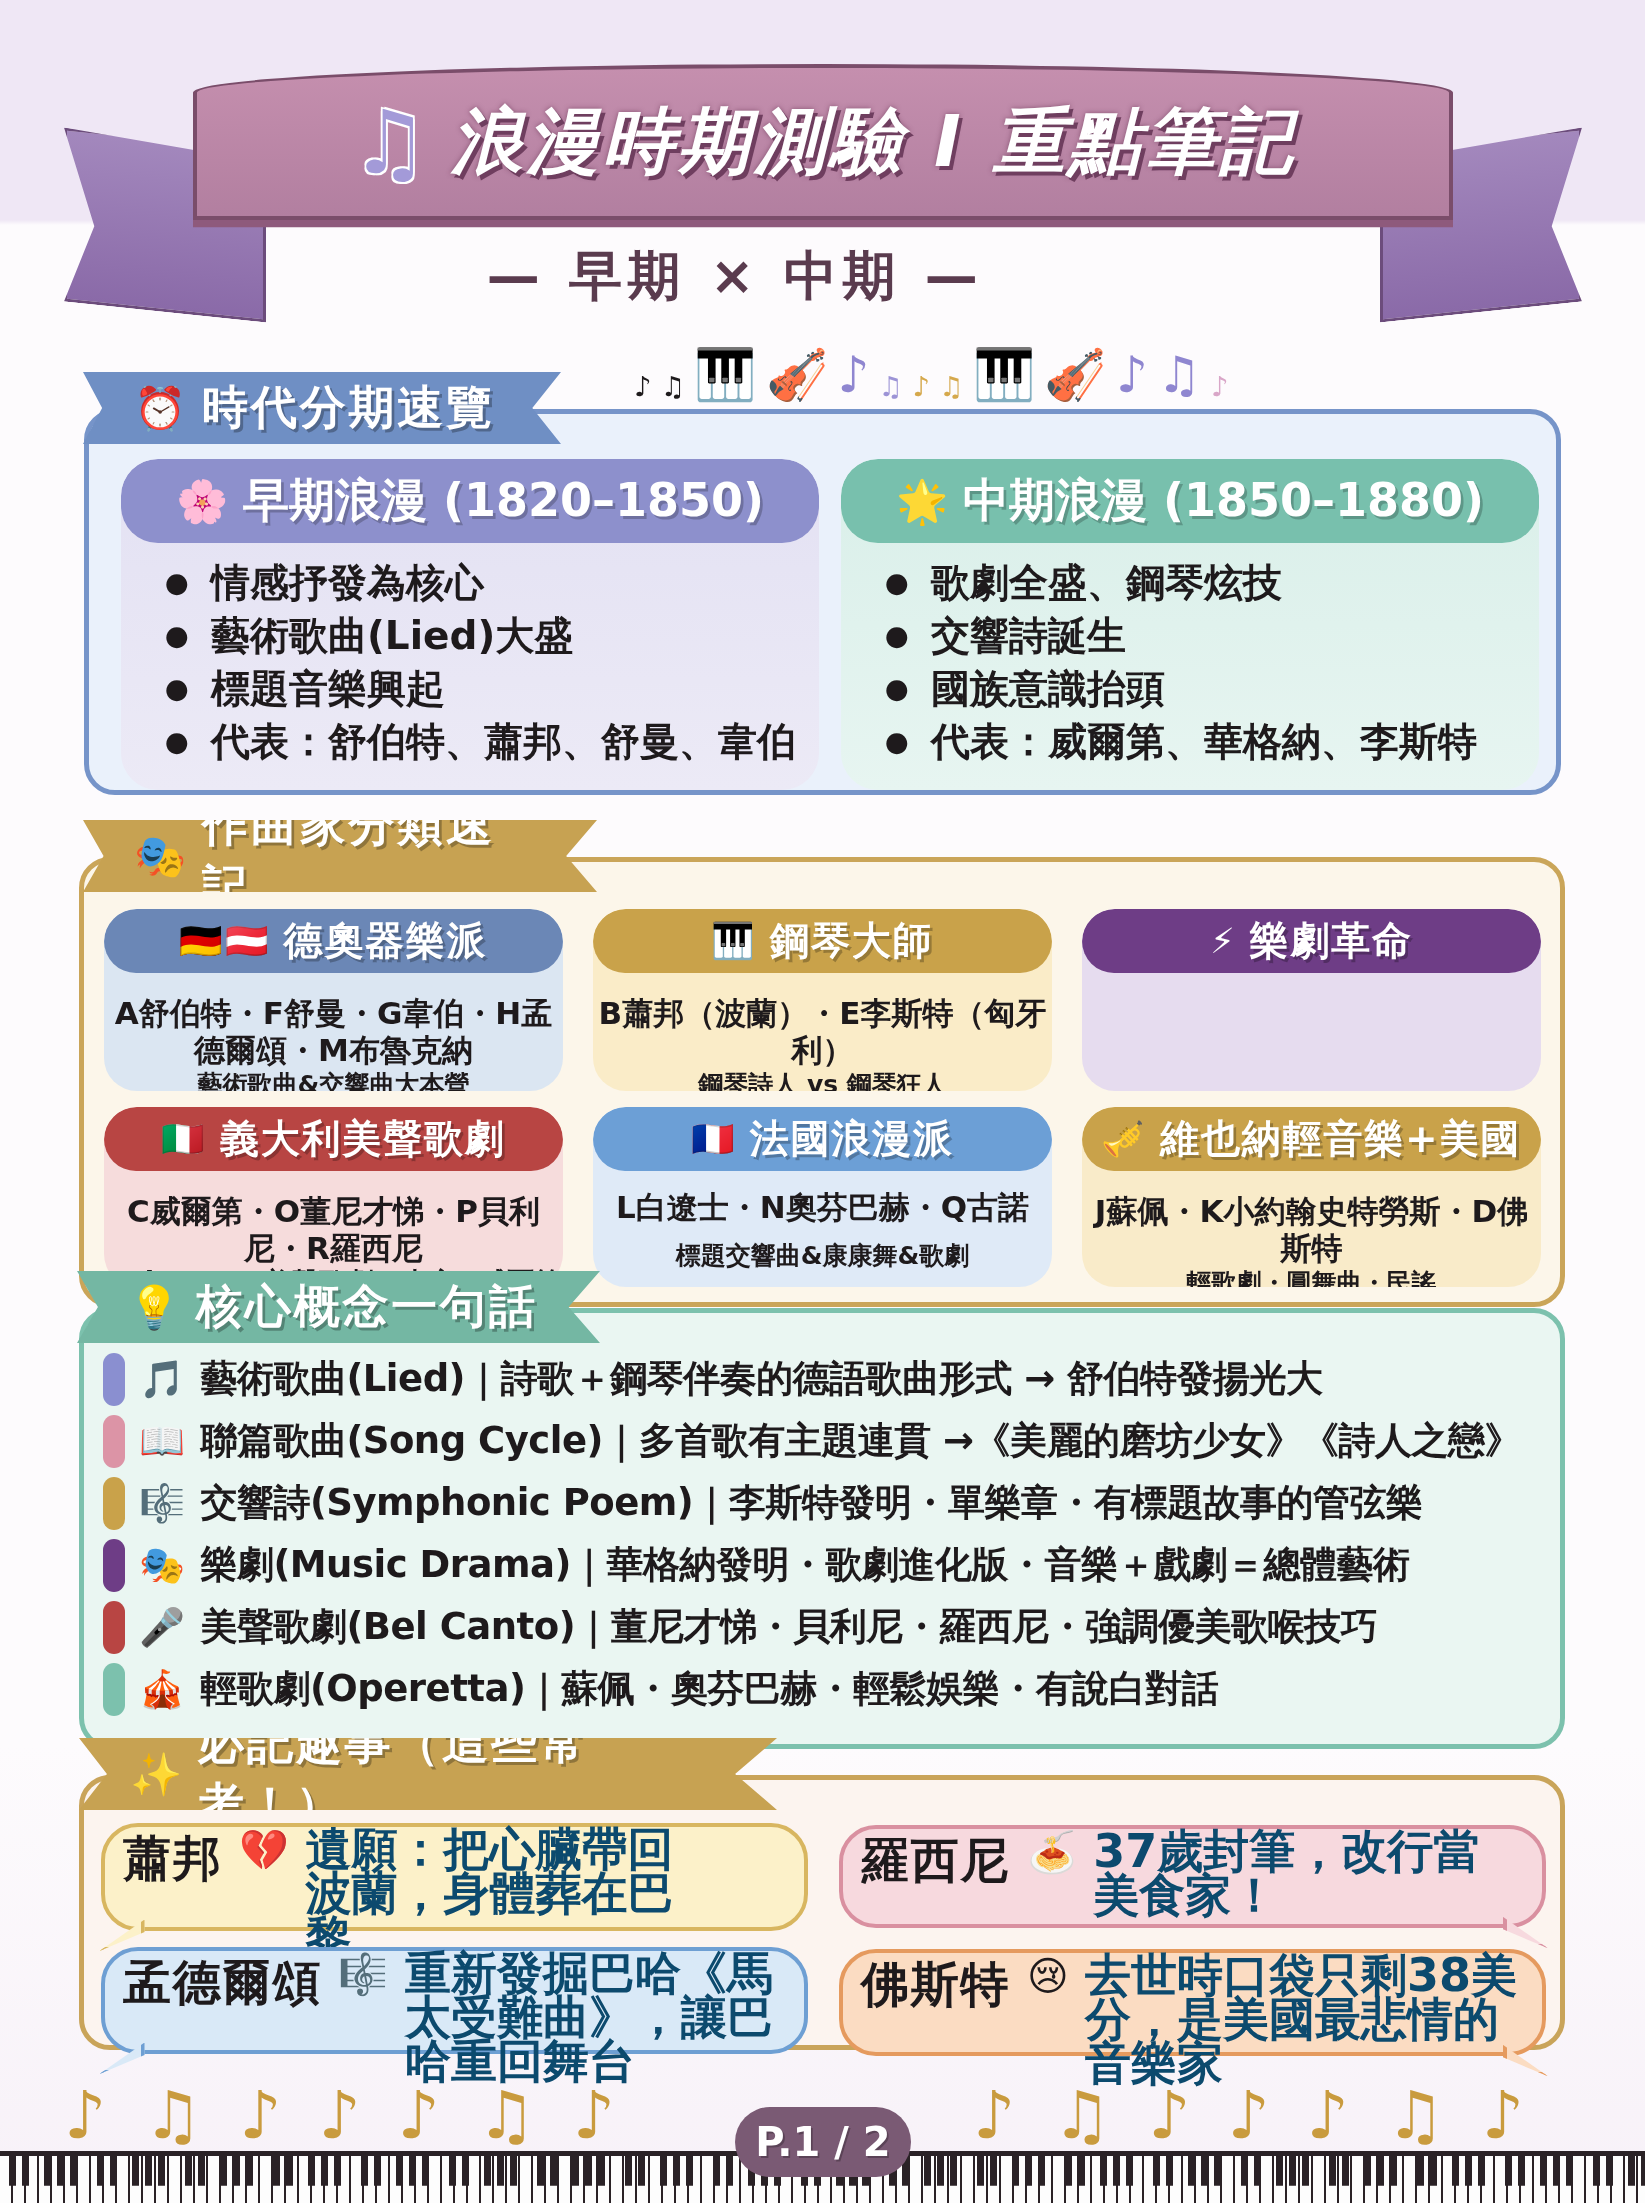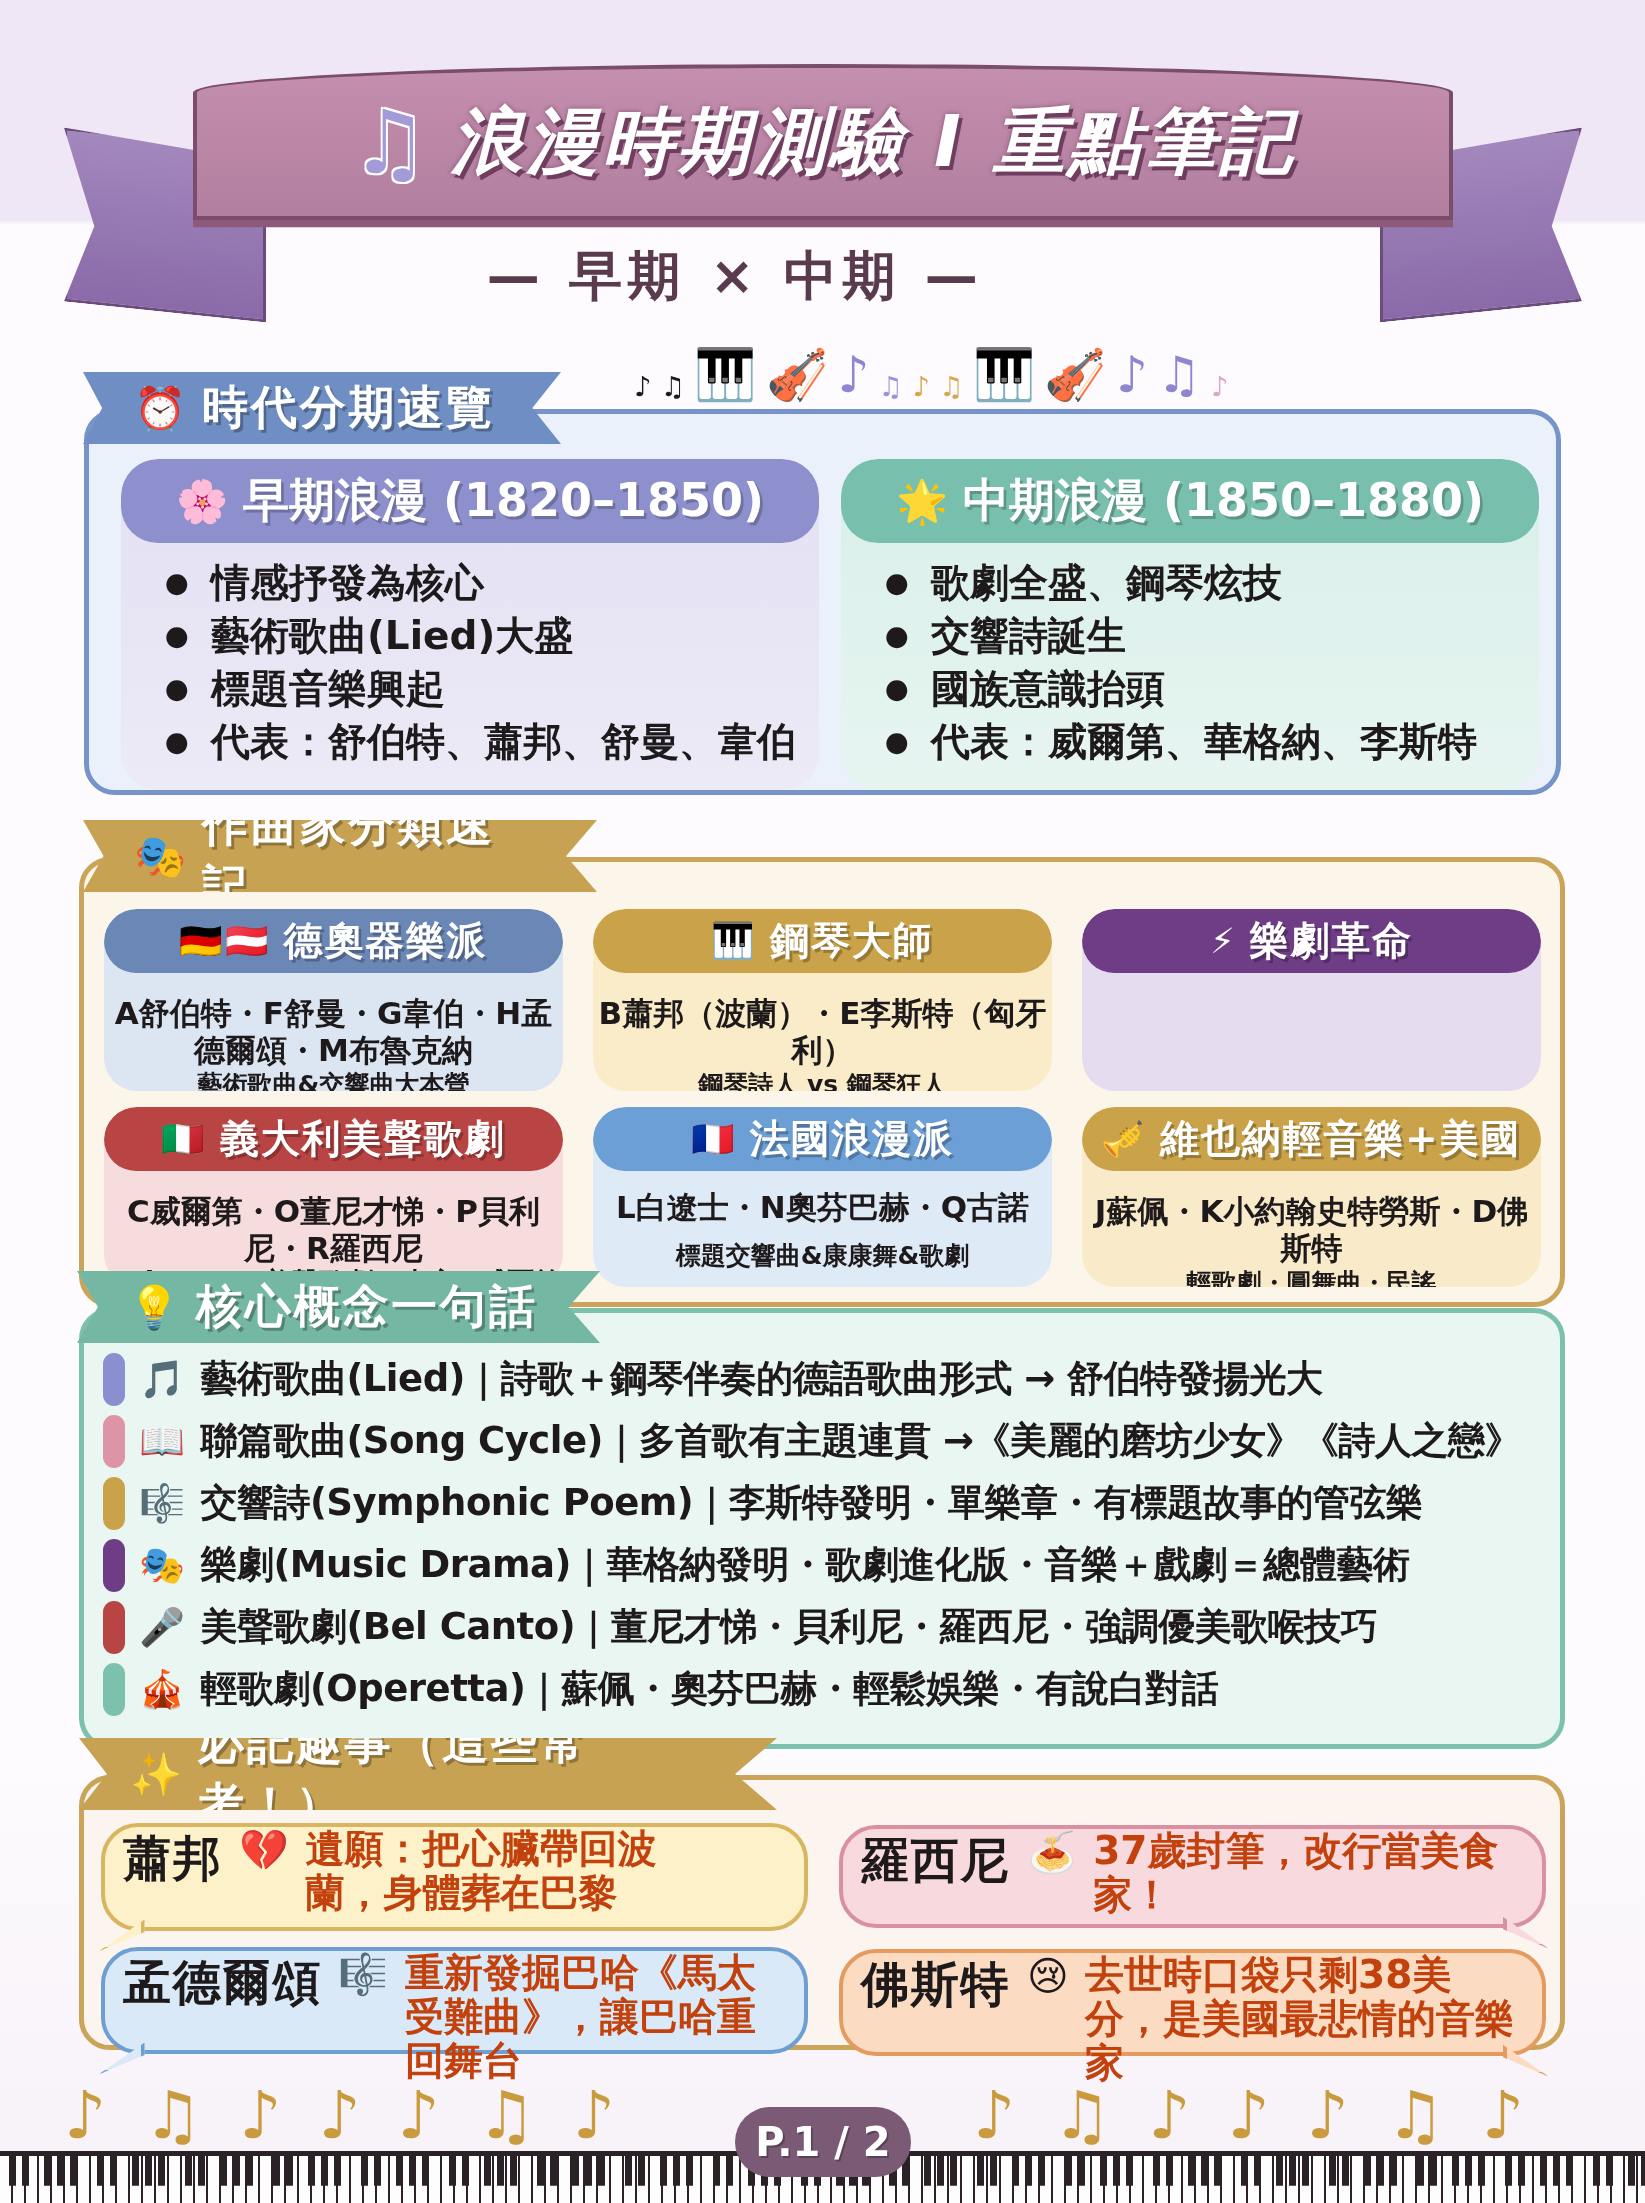--- a/index.html
+++ b/index.html
@@ -99,21 +99,21 @@
   .concept .bar { width: 22px; height: 53px; border-radius: 11px; flex: none; }
   .concept .ico { font-size: 37px; width: 46px; text-align: center; }
   .concept .txt { font-size: 37px; font-weight: bold; color: #1e1a1c; white-space: nowrap; letter-spacing: -0.5px; }
 
   
   .s4-header { left: 79px; top: 1738px; width: 698px; background: #c7a252; z-index: 5; }
   .s4-box { left: 79px; top: 1775px; width: 1486px; height: 275px; border-color: #c9a45a; background: #fcf4ef; z-index: 4; }
   .fact { position: absolute; border-radius: 37px; border: 4.6px solid; z-index: 6; display: flex; align-items: flex-start; gap: 16.5px; padding: 0 18px; }
   .fact .who { font-size: 48px; font-weight: bold; color: #1e1a1c; white-space: nowrap; letter-spacing: 1.8px; }
   .fact .ico { font-size: 40px; }
-  .fact .what { font-size: 39px; font-weight: bold; color: #c2410c; line-height: 44px; }
+  .fact .what { font-size: 46px; font-weight: bold; color: #0c4a6e; line-height: 44px; }
   .fact::after { content: ""; position: absolute; bottom: -24px; width: 37px; height: 27.5px; background: inherit; border: inherit; border-top: none; }
   .fact.left::after { left: -5.5px; clip-path: polygon(0 100%, 100% 0, 100% 40%); }
   .fact.right::after { right: -5.5px; clip-path: polygon(100% 100%, 0 0, 0 40%); }
   .f-chopin { left: 101px; top: 1823px; width: 707px; height: 108px; background: #fcf1c9; border-color: #d8b660; }
   .f-rossini { left: 839px; top: 1825px; width: 707px; height: 103px; background: #f7d9de; border-color: #d990a0; }
   .f-mendel { left: 101px; top: 1947px; width: 707px; height: 107px; background: #d9e9f7; border-color: #6e9fd3; }
   .f-foster { left: 839px; top: 1949px; width: 707px; height: 107px; background: #fbdcc2; border-color: #e59a5e; }
 
   
   .notes-row { position: absolute; top: 2077px; display: flex; gap: 37px; font-size: 66px; color: #c99b3e; }

